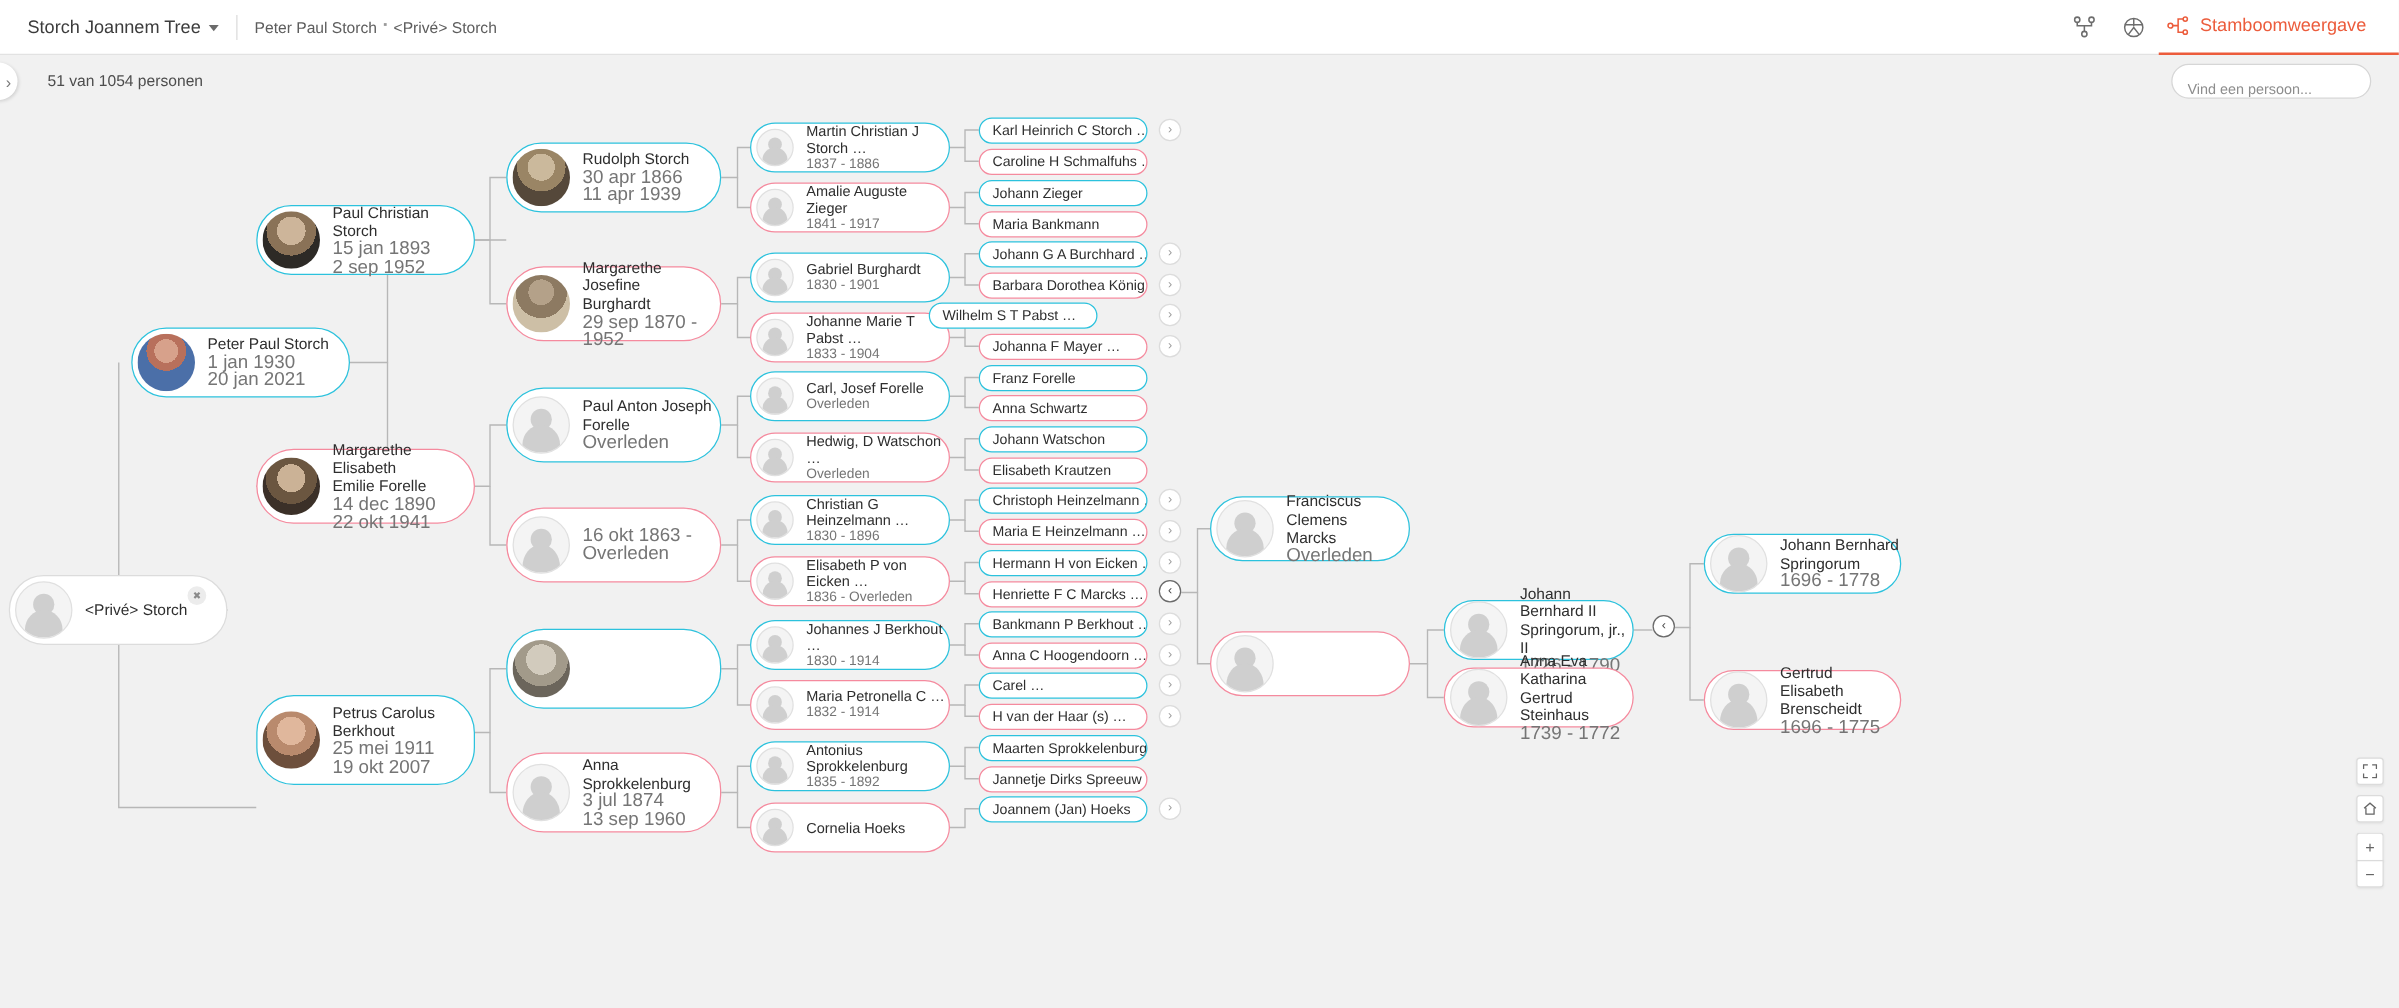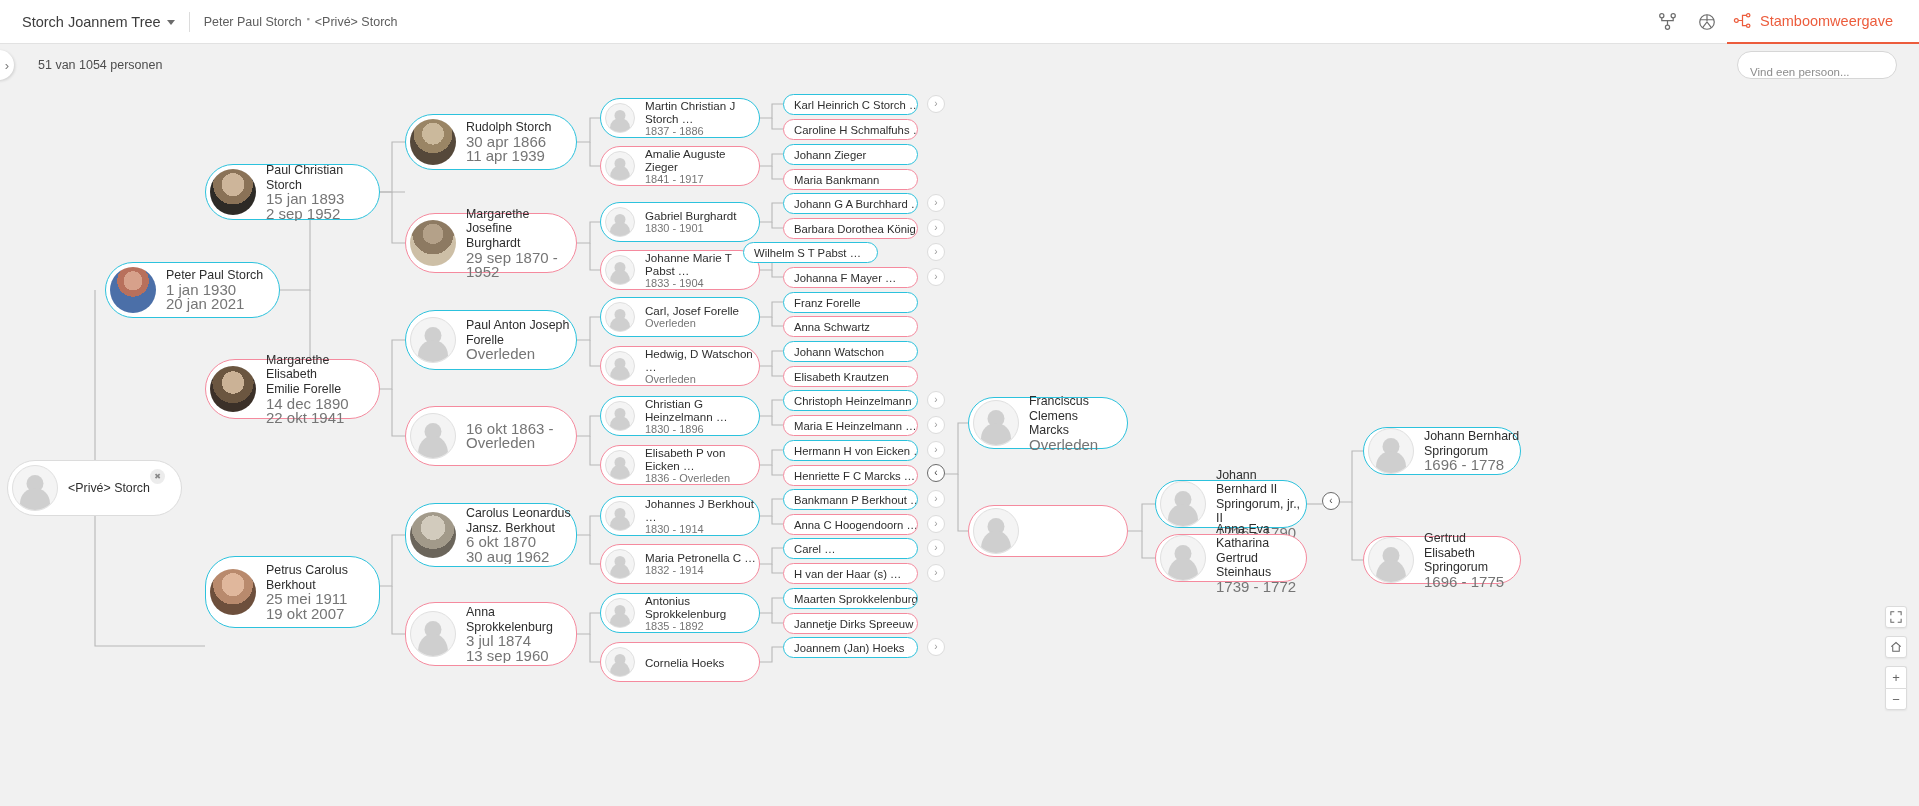--- a/index.html
+++ b/index.html
@@ -436,26 +436,20 @@
         </div>
         <div class="card-text">
           <div class="c-date">16 okt 1863 -</div>
           <div class="c-date">Overleden</div>
         </div>
       </div>
       <div class="card lg male" style="left: 405px; top: 417px; width: 172px; height: 64px;">
         <div class="avatar" style="width: 46px; height: 46px;">
           <div class="pa" style="background: radial-gradient(circle at 50% 34%, rgb(210, 203, 189) 0px, rgb(210, 203, 189) 32%, rgb(162, 154, 138) 32%, rgb(162, 154, 138) 56%, rgb(107, 101, 91) 56%, rgb(107, 101, 91) 100%);"></div>
         </div>
-        <div class="card-text">
-          <div class="c-name">Carolus Leonardus
-Jansz. Berkhout</div>
-          <div class="c-date">6 okt 1870</div>
-          <div class="c-date">30 aug 1962</div>
-        </div>
       </div>
       <div class="card lg female" style="left: 405px; top: 516px; width: 172px; height: 64px;">
         <div class="avatar ph f" style="width: 46px; height: 46px;">
           <div class="ph-head" style="width: 17px; height: 17px;"></div>
           <div class="ph-body" style="width: 30px; height: 22px;"></div>
         </div>
         <div class="card-text">
           <div class="c-name">Anna Sprokkelenburg</div>
           <div class="c-date">3 jul 1874</div>
           <div class="c-date">13 sep 1960</div>
@@ -511,21 +505,21 @@
           <div class="c-date">1696 - 1778</div>
         </div>
       </div>
       <div class="card lg female" style="left: 1363px; top: 450px; width: 158px; height: 48px;">
         <div class="avatar ph f" style="width: 46px; height: 46px;">
           <div class="ph-head" style="width: 17px; height: 17px;"></div>
           <div class="ph-body" style="width: 30px; height: 22px;"></div>
         </div>
         <div class="card-text">
           <div class="c-name">Gertrud Elisabeth
-Springorum</div>
+Brenscheidt</div>
           <div class="c-date">1696 - 1775</div>
         </div>
       </div>
     </div>
   <div id="cards-medium-host">
       <div class="card md male" style="left: 600px; top: 12px;">
         <div class="avatar ph" style="width: 30px; height: 30px;">
           <div class="ph-head" style="width: 11px; height: 11px;"></div>
           <div class="ph-body" style="width: 20px; height: 14px;"></div>
         </div>

